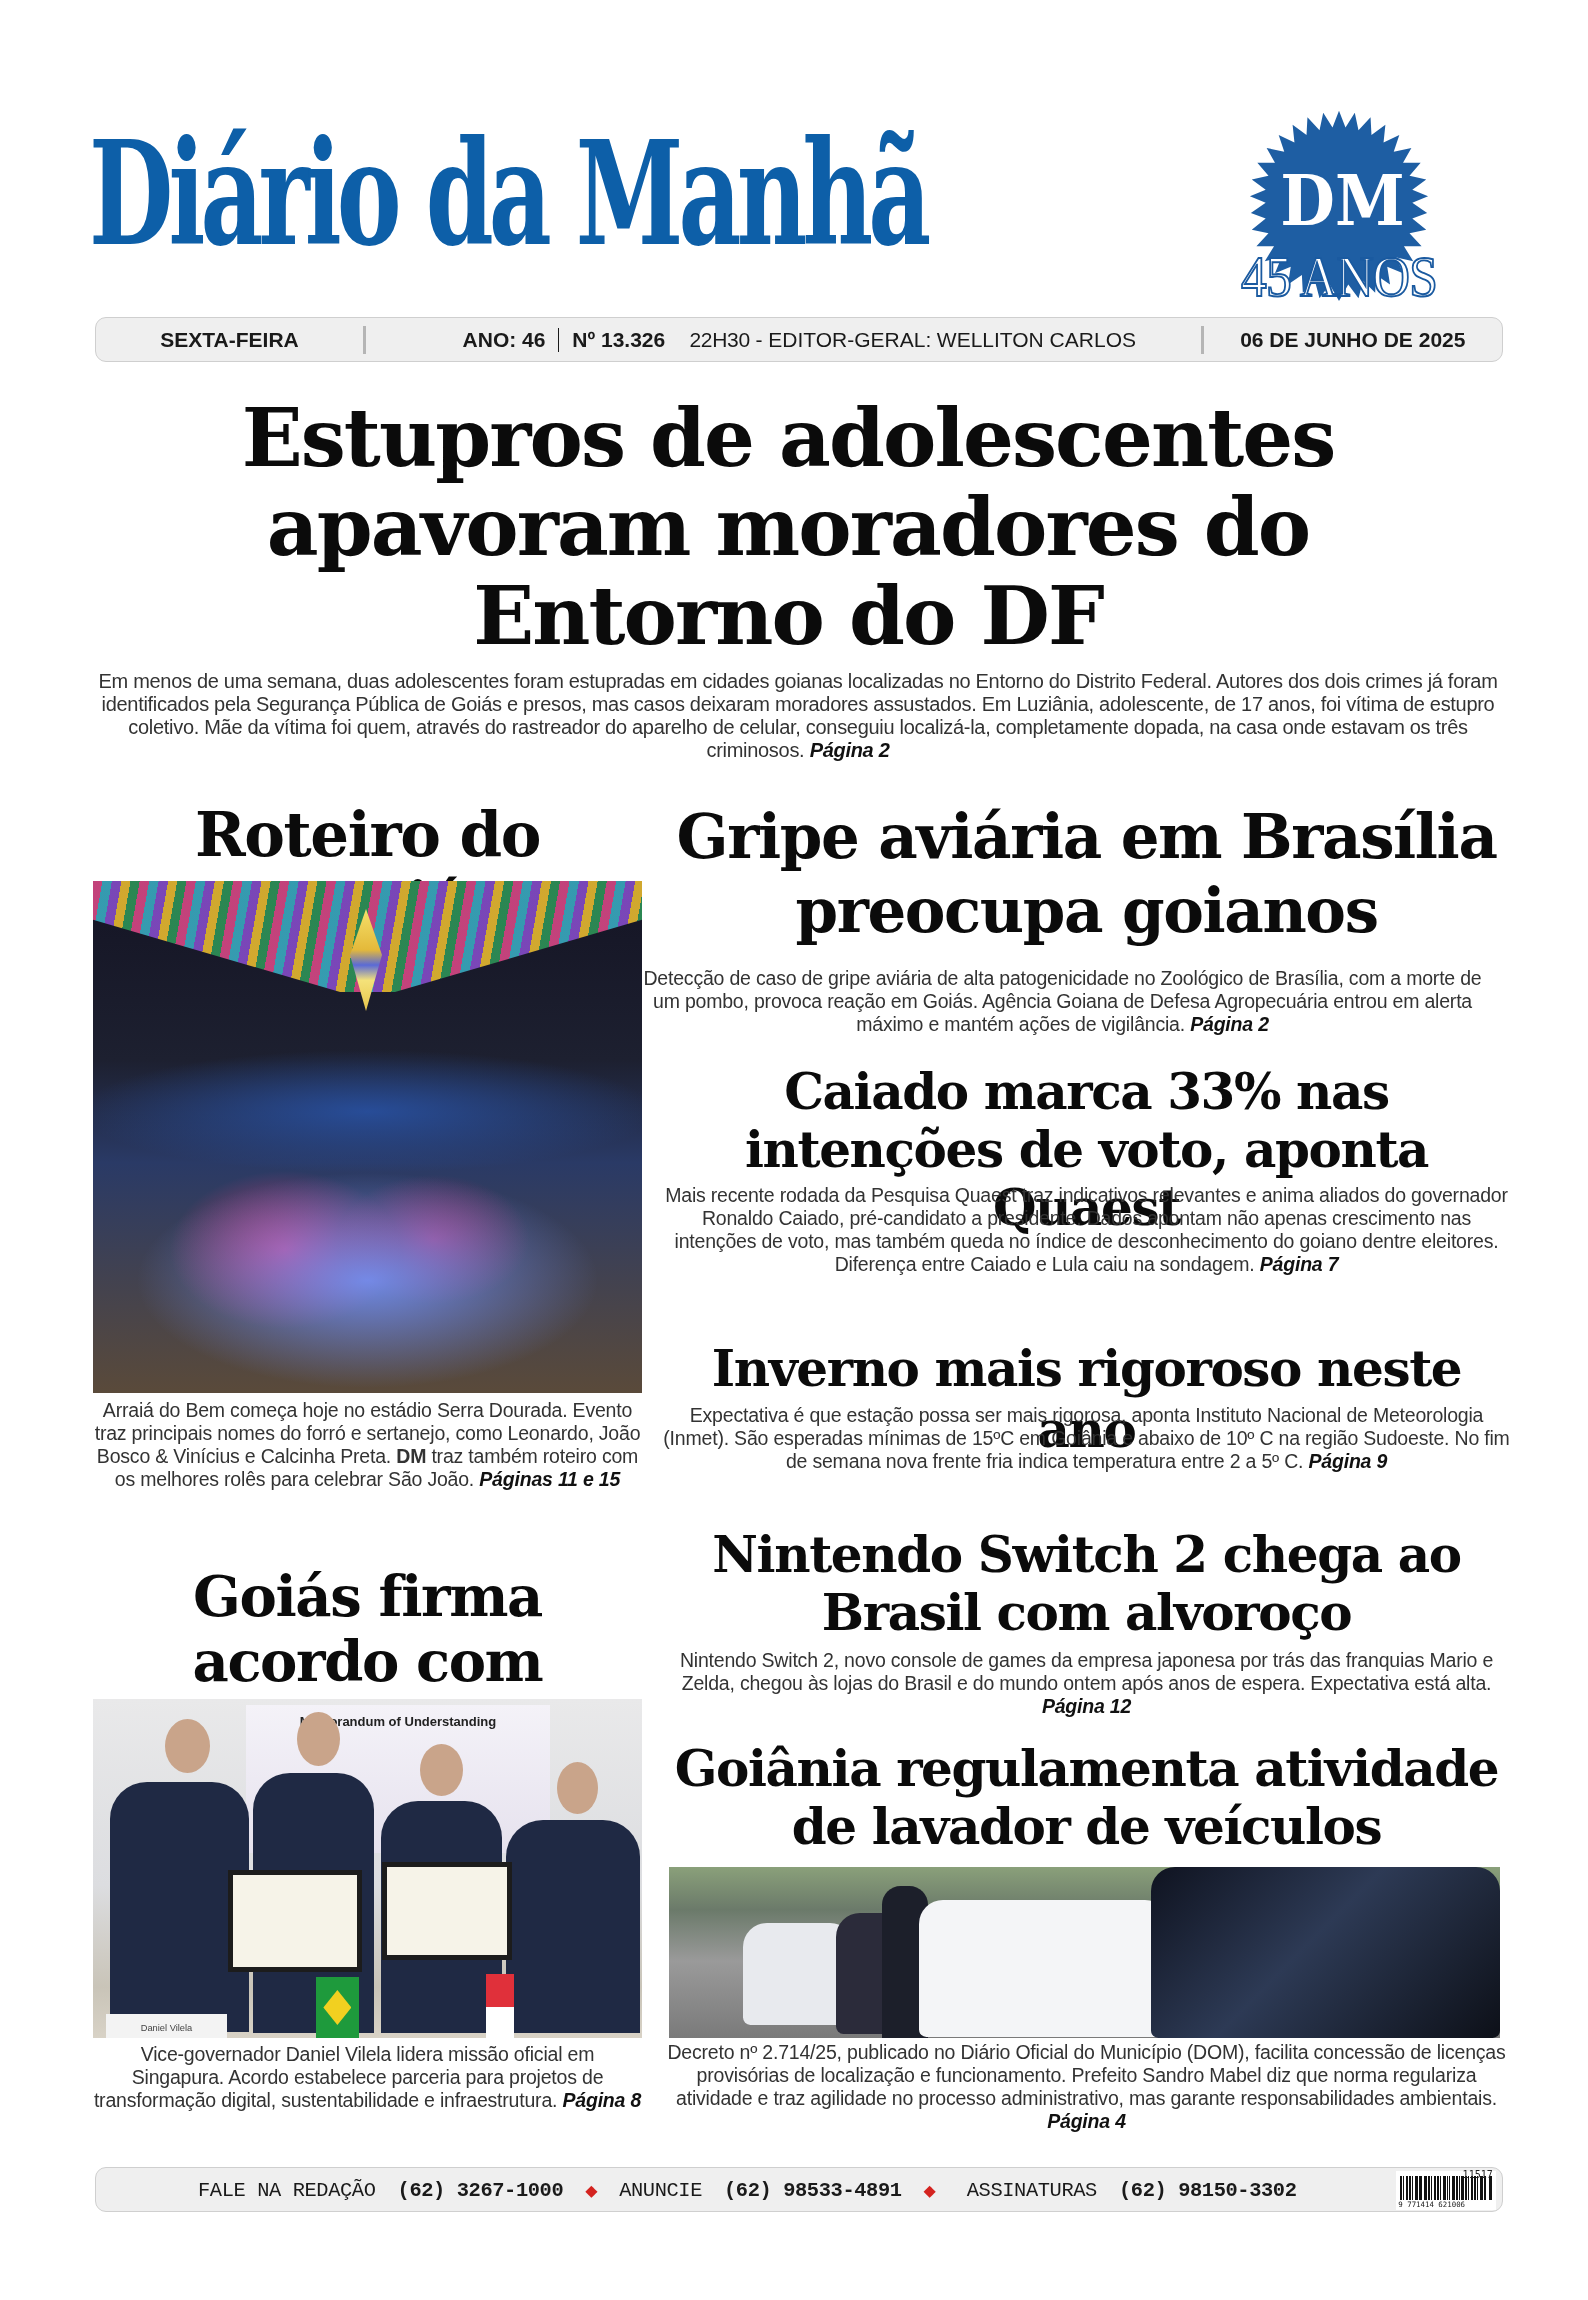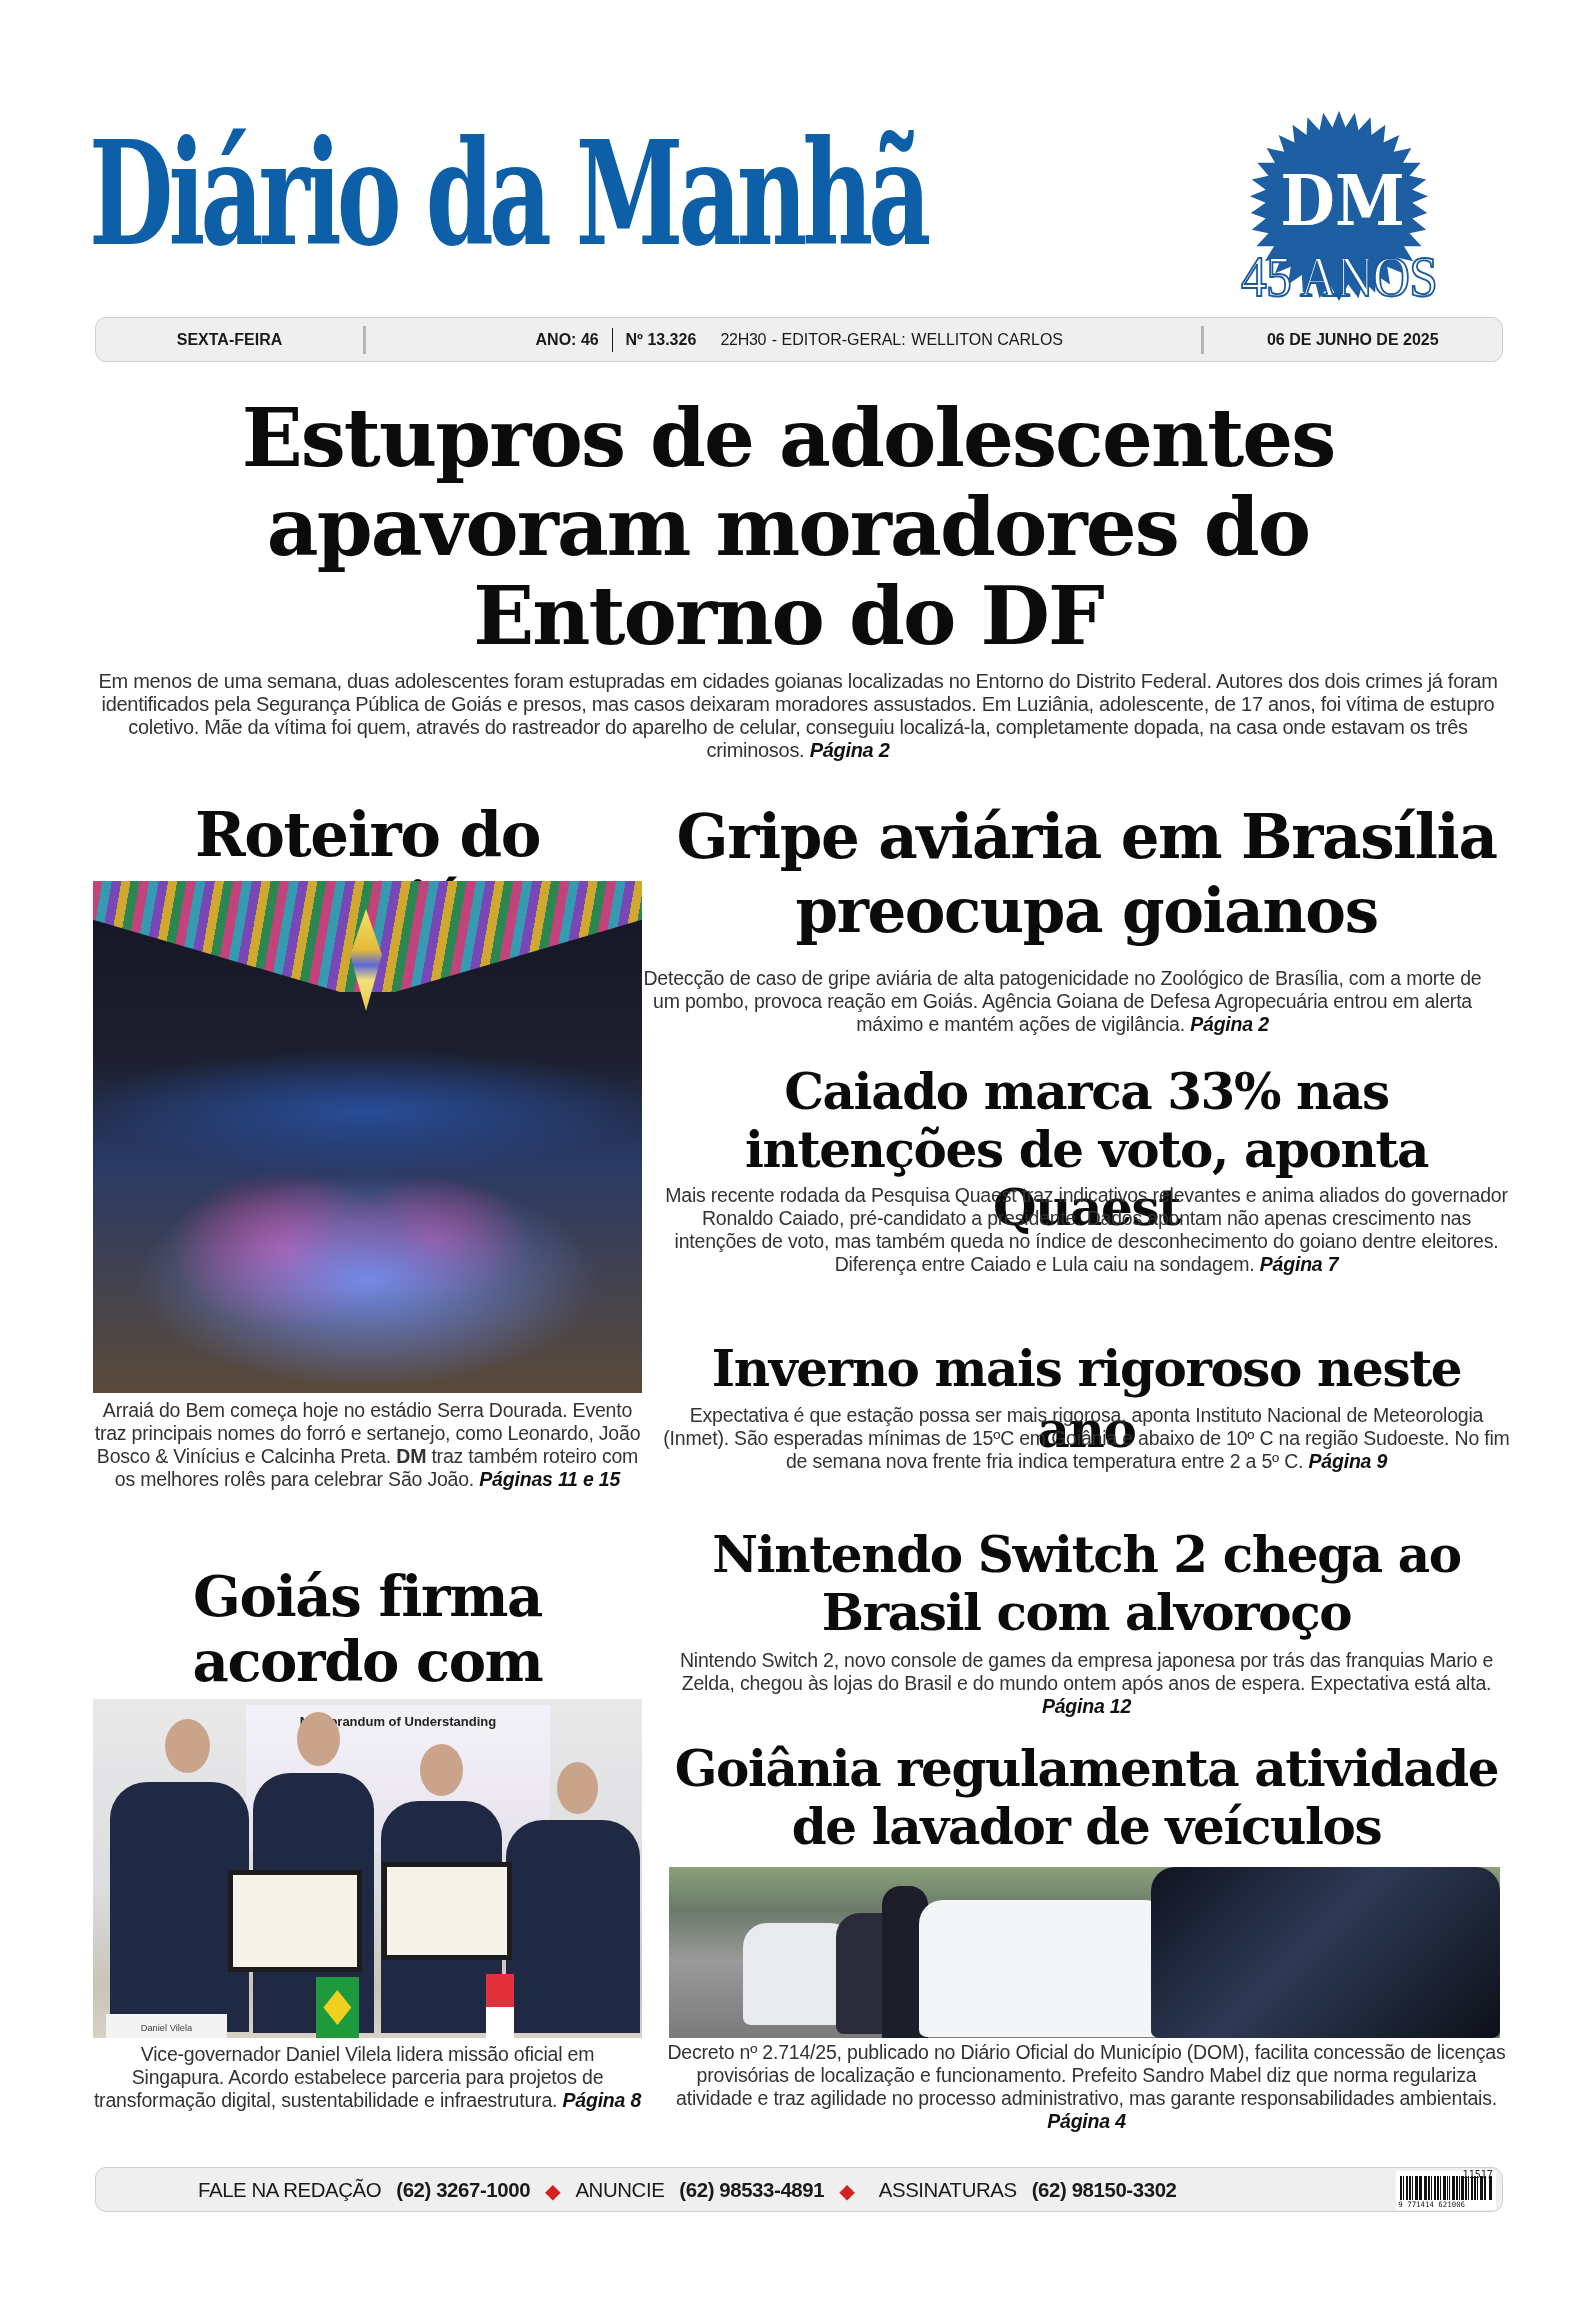--- a/index.html
+++ b/index.html
@@ -35,21 +35,21 @@
       font-family: "Liberation Serif", serif; font-size: 56px; color: #ffffff;
       -webkit-text-stroke: 1.9px #1a5aa0; line-height: 59px; letter-spacing: -0.9px;
       transform: scaleX(0.92);
     }
 
     
     .infobar {
       position: absolute; left: 95px; top: 317px; width: 1408px; height: 45px;
       background: #efefef; border: 0.9px solid #cfcfcf; border-radius: 11px;
       display: flex; align-items: center;
-      font-family: "Liberation Sans", sans-serif; font-size: 16px; color: #1a1a1a;
+      font-family: "Liberation Sans", sans-serif; font-size: 21px; color: #1a1a1a;
     }
     .infobar .cell { display: flex; align-items: center; justify-content: center; height: 100%; }
     .infobar .day { width: 267px; font-weight: bold; }
     .infobar .sep { width: 2.8px; height: 28px; background: #b5b5b5; }
     .infobar .mid { width: 835px; gap: 5.6px; padding-left: 32px; }
     .infobar .mid b { font-weight: bold; }
     .infobar .mid .bar { width: 0.9px; height: 24px; background: #1a1a1a; margin: 0 7.4px; }
     .infobar .mid .light { font-weight: normal; margin-left: 18.6px; letter-spacing: -0.3px; }
     .infobar .date { flex: 1; font-weight: bold; }
 
@@ -126,22 +126,22 @@
       background: linear-gradient(180deg, #8aa07a 0%, #6b7a6a 25%, #9a9a9a 55%, #7a7a7a 100%);
     }
     .car { position: absolute; border-radius: 24px 24px 7.4px 7.4px; }
 
     
     .footer {
       position: absolute; left: 95px; top: 2167px; width: 1408px; height: 45px;
       background: #efefef; border: 0.9px solid #cfcfcf; border-radius: 11px;
     }
     .footer-text {
-      position: absolute; left: 102px; top: 0; height: 45px; display: flex; align-items: center; gap: 15px;
-      font-family: Liberation Sans, sans-serif; font-size: 20.4px; color: #1a1a1a; white-space: nowrap; letter-spacing: -0.4px;
+      position: absolute; left: 102px; top: 0; height: 45px; display: flex; align-items: center; gap: 22px;
+      font-family: Liberation Mono, monospace; font-size: 20.4px; color: #1a1a1a; white-space: nowrap; letter-spacing: -0.4px;
     }
     .footer-text b { font-weight: bold; }
     .diamond { color: #d4231f; font-size: 20.4px; }
     .barcode {
       position: absolute; right: 5.6px; top: 2.8px; width: 100px; height: 39px; background: #fff;
     }
     .barcode .bars {
       position: absolute; left: 3.7px; top: 5.6px; width: 93px; height: 24px;
       background: repeating-linear-gradient(90deg, #111 0 1.9px, #fff 1.9px 2.8px, #111 2.8px 3.7px, #fff 3.7px 5.6px, #111 5.6px 8.3px, #fff 8.3px 9.3px);
     }

